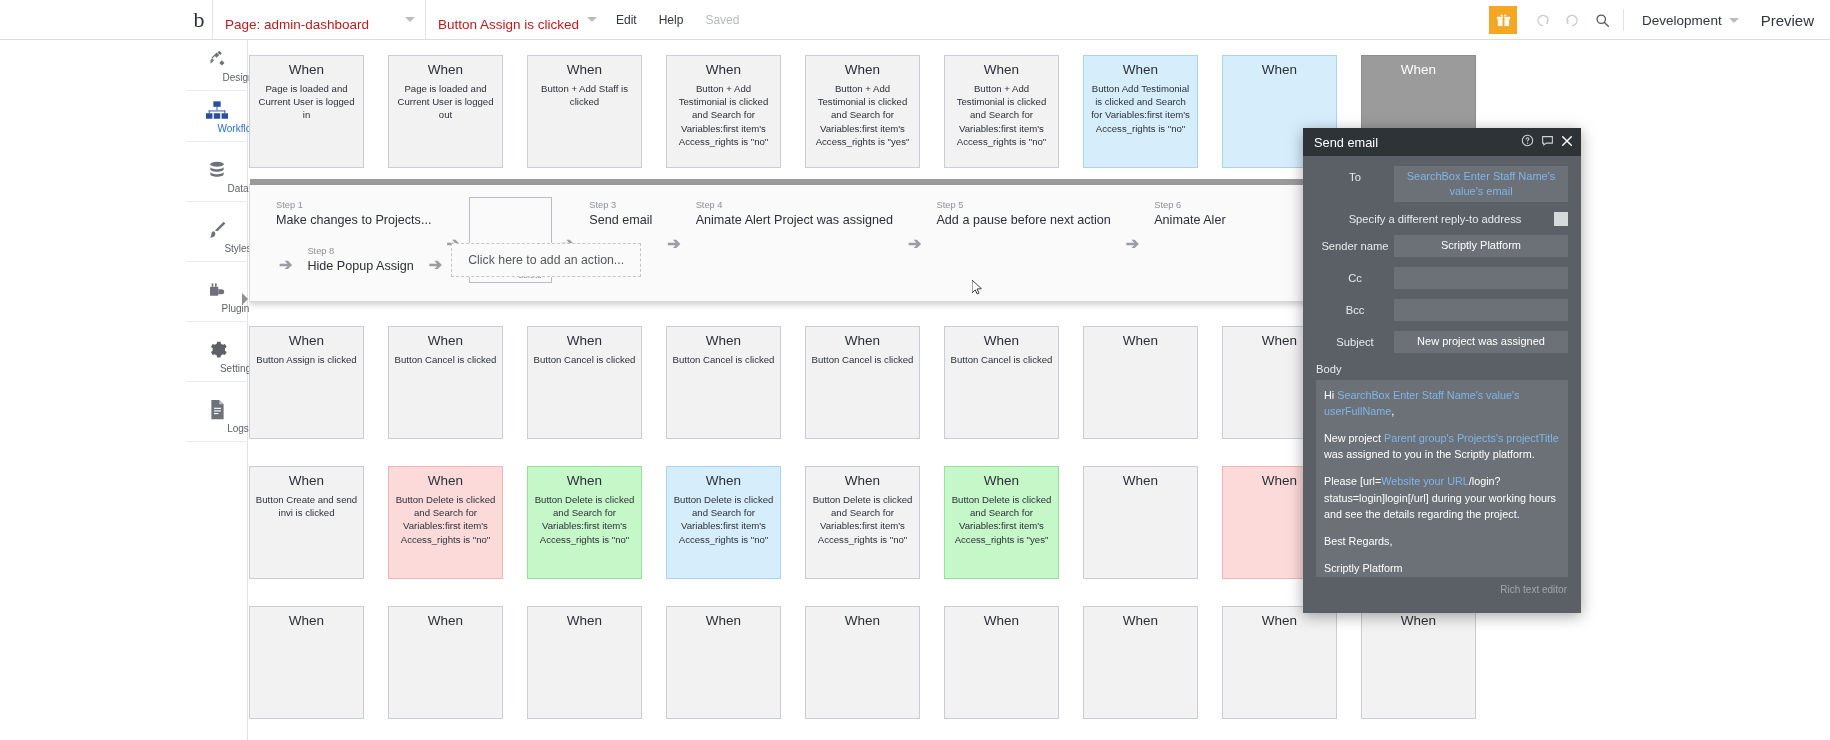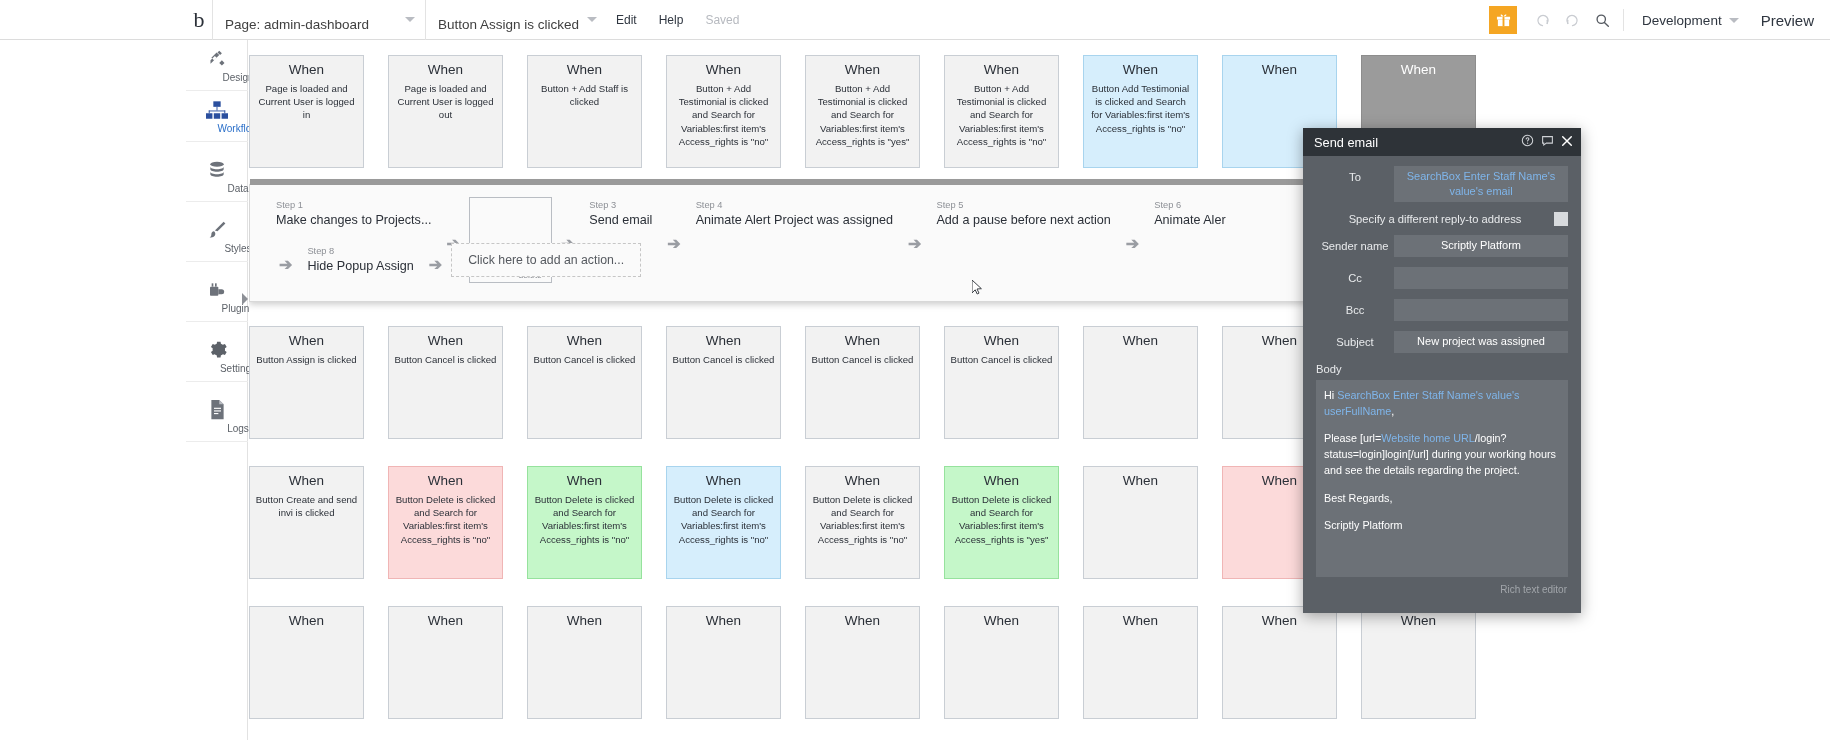--- a/index.html
+++ b/index.html
@@ -19,21 +19,21 @@
   }
   .tb-left { display:flex; align-items:center; height:40px; margin-left:186px; }
   .logo-b {
     font-family:"Liberation Serif", serif; font-size:22px; color:#2b3038;
     width:26px; text-align:center; font-weight:400; line-height:1;
   }
   .tb-select {
     height:40px; display:flex; align-items:center; padding:0 10px 0 12px;
     border-left:1px solid #e3e3e3; min-width:0; gap:8px;
   }
-  .tb-select .lbl { font-size:13.5px; color:#404040; white-space:nowrap;margin-top:10px; }
+  .tb-select .lbl { font-size:13.5px; color:#b91c1c; white-space:nowrap;margin-top:10px; }
   .caret { width:0;height:0;border-left:5px solid transparent;border-right:5px solid transparent;border-top:5px solid #b9bcc2; }
   .tb-sel-page { width:213px; justify-content:space-between; }
   .tb-sel-event { width:180px; justify-content:space-between; }
   .tb-link { font-size:12px; color:#2f3640; padding:0 11px; line-height:40px; }
   .tb-link.muted { color:#b6b9bf; }
   .tb-right { position:absolute; right:0; top:0; height:40px; display:flex; align-items:center; }
   .gift-btn {
     width:28px;height:28px;background:#f5a623;display:flex;align-items:center;justify-content:center;
     margin-right:10px; color:#fff;
   }
@@ -520,21 +520,22 @@
           <span class="pp-label">Bcc</span>
           <span class="pp-field"></span>
         </div>
         <div class="pp-row">
           <span class="pp-label">Subject</span>
           <span class="pp-field">New project was assigned</span>
         </div>
         <div class="pp-bodylabel">Body</div>
         <div class="pp-textarea" id="pp-textarea">
             <p><span>Hi </span><span class="tok">SearchBox Enter Staff Name's value's userFullName</span><span>,</span></p>
-            <p><span>Please [url=</span><span class="tok">Website home URL</span><span>/login?status=login]login[/url] during your working hours and see the details regarding the project.</span></p>
+            <p><span>New project </span><span class="tok">Parent group's Projects's projectTitle</span><span> was assigned to you in the Scriptly platform.</span></p>
+            <p><span>Please [url=</span><span class="tok">Website your URL</span><span>/login?status=login]login[/url] during your working hours and see the details regarding the project.</span></p>
             <p><span>Best Regards,</span></p>
             <p><span>Scriptly Platform</span></p>
           </div>
         <div class="pp-rte">Rich text editor</div>
       </div>
     </div>
   </div>
 </div>
 
 </body></html>

